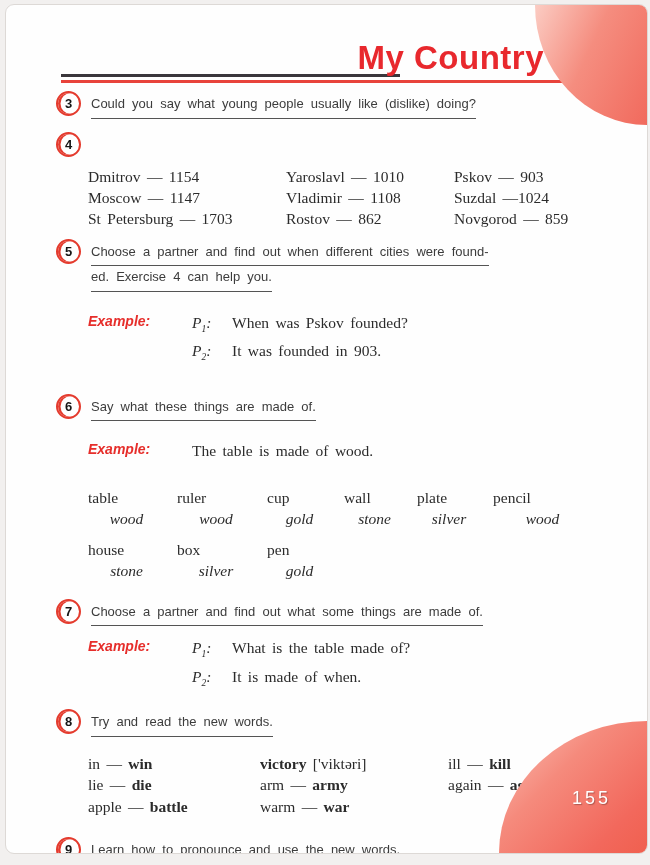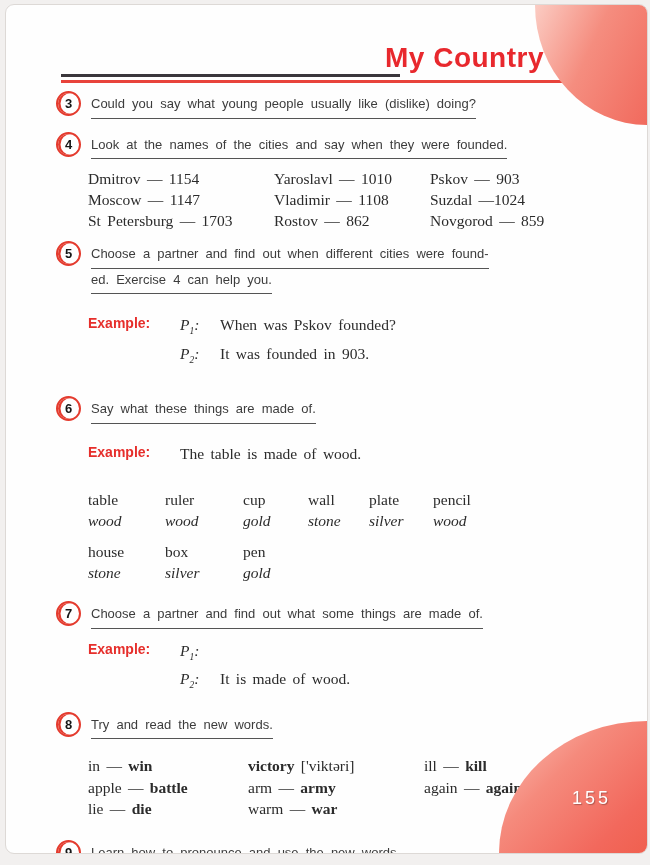--- a/index.html
+++ b/index.html
@@ -27,21 +27,21 @@
   }
   .pagenum{
     position:absolute;right:36px;bottom:44px;
     color:#fff;font-size:18px;letter-spacing:3px;
     text-shadow:1px 1px 1px rgba(120,60,55,.55);
   }
   
   .header{margin:40px 55px 0 55px;position:relative;}
   .title{
     display:block;text-align:right;padding-right:48px;
-    font-size:28px;font-weight:bold;color:#e8282d;
+    font-size:33px;font-weight:bold;color:#e8282d;
     letter-spacing:.5px;line-height:26px;
   }
   .rules{margin-top:3px;}
   .rule-dark{height:3px;background:#3a363b;width:calc(100% - 192px);}
   .rule-red{height:3px;background:#e8433b;margin-top:3px;width:100%;}
   
   .ex{display:flex;align-items:flex-start;margin-left:50px;margin-right:55px;}
   .num{
     flex:0 0 auto;width:21px;height:21px;border-radius:50%;
     border:2px solid #e43b2e;box-shadow:inset 2.5px 0 0 #e43b2e;
@@ -50,35 +50,35 @@
     margin-right:10px;margin-top:-2px;background:#fff;
   }
   .instr{
     font-size:13px;color:#3c3c3c;word-spacing:3.5px;line-height:22px;
   }
   .uline{
     display:inline-block;border-bottom:1.3px solid #545454;padding-bottom:2.5px;
   }
   .iconline{display:inline-flex;align-items:flex-end;gap:5px;flex-direction:column;}
   
-  .indent{margin-left:82px;margin-right:55px;}
+  .indent{margin-left:82px;margin-right:55px;gap:12px;}
   .serif{font-family:"Liberation Serif","DejaVu Serif",serif;color:#2b2b2b;font-size:15.5px;word-spacing:2.5px;}
   
   .cities{display:grid;grid-template-columns:186px 156px 1fr;margin-top:9px;line-height:21px;}
   .cities div{white-space:nowrap;}
   
   .example{display:flex;align-items:flex-start;}
-  .exlabel{flex:0 0 92px;color:#e62e2b;font-weight:bold;font-size:14px;padding-top:1px;}
+  .exlabel{flex:0 0 92px;color:#e62e2b;font-weight:bold;font-size:14px;padding-top:1px;font-style:italic;}
   .exbody{line-height:21.5px;}
   .pline{display:flex;}
   .pvar{flex:0 0 40px;font-style:italic;}
   .pvar sub{font-size:9.5px;font-style:italic;}
   
   .things{display:grid;grid-template-columns:77px 78px 65px 61px 64px 1fr;line-height:21px;}
-  .things .mat{font-style:italic;}
+  .things .mat{font-style:italic;text-align:center;}
   
   .words{display:grid;grid-template-columns:160px 176px 1fr;line-height:21.5px;}
   .words b{font-weight:bold;}
   .hicon{display:inline-block;width:36px;height:28px;}
 </style>
 </head>
 <body>
 
 <div class="page">
 
@@ -92,21 +92,20 @@
     </div>
   </div>
 
   <div class="ex" style="margin-top:10px;">
     <span class="num">3</span>
     <span class="instr"><span class="uline">Could you say what young people usually like (dislike) doing?</span></span>
   </div>
 
   <div class="ex" style="margin-top:15px;">
     <span class="num">4</span>
-    <span class="instr"><span class="uline">Look at the names of the cities and say when they were founded.</span></span>
   </div>
   <div class="indent serif cities">
     <div>
       <div>Dmitrov — 1154</div>
       <div>Moscow — 1147</div>
       <div>St Petersburg — 1703</div>
     </div>
     <div>
       <div>Yaroslavl — 1010</div>
       <div>Vladimir — 1108</div>
@@ -194,37 +193,38 @@
 
   <div class="ex" style="margin-top:20px;">
     <span class="num">7</span>
     <span class="instr"><span class="uline">Choose a partner and find out what some things are made of.</span></span>
   </div>
   <div class="indent example" style="margin-top:11px;">
     <span class="exlabel">Example:</span>
     <span class="exbody serif">
       <span class="pline">
         <span class="pvar"><span>P</span><sub>1</sub><span>:</span></span>
+        <span>What is the table made of?</span>
       </span>
       <span class="pline">
         <span class="pvar"><span>P</span><sub>2</sub><span>:</span></span>
-        <span>It is made of wood.</span>
+        <span>It is made of when.</span>
       </span>
     </span>
   </div>
 
   <div class="ex" style="margin-top:17px;">
     <span class="num">8</span>
     <span class="instr"><span class="uline">Try and read the new words.</span></span>
   </div>
   <div class="indent serif words" style="margin-top:16px;">
     <div>
       <div><span>in — </span><b>win</b><span></span></div>
+      <div><span>lie — </span><b>die</b><span></span></div>
       <div><span>apple — </span><b>battle</b><span></span></div>
-      <div><span>lie — </span><b>die</b><span></span></div>
     </div>
     <div>
       <div><span></span><b>victory</b><span> ['viktəri]</span></div>
       <div><span>arm — </span><b>army</b><span></span></div>
       <div><span>warm — </span><b>war</b><span></span></div>
     </div>
     <div>
       <div><span>ill — </span><b>kill</b><span></span></div>
       <div><span>again — </span><b>against</b><span></span></div>
     </div>

